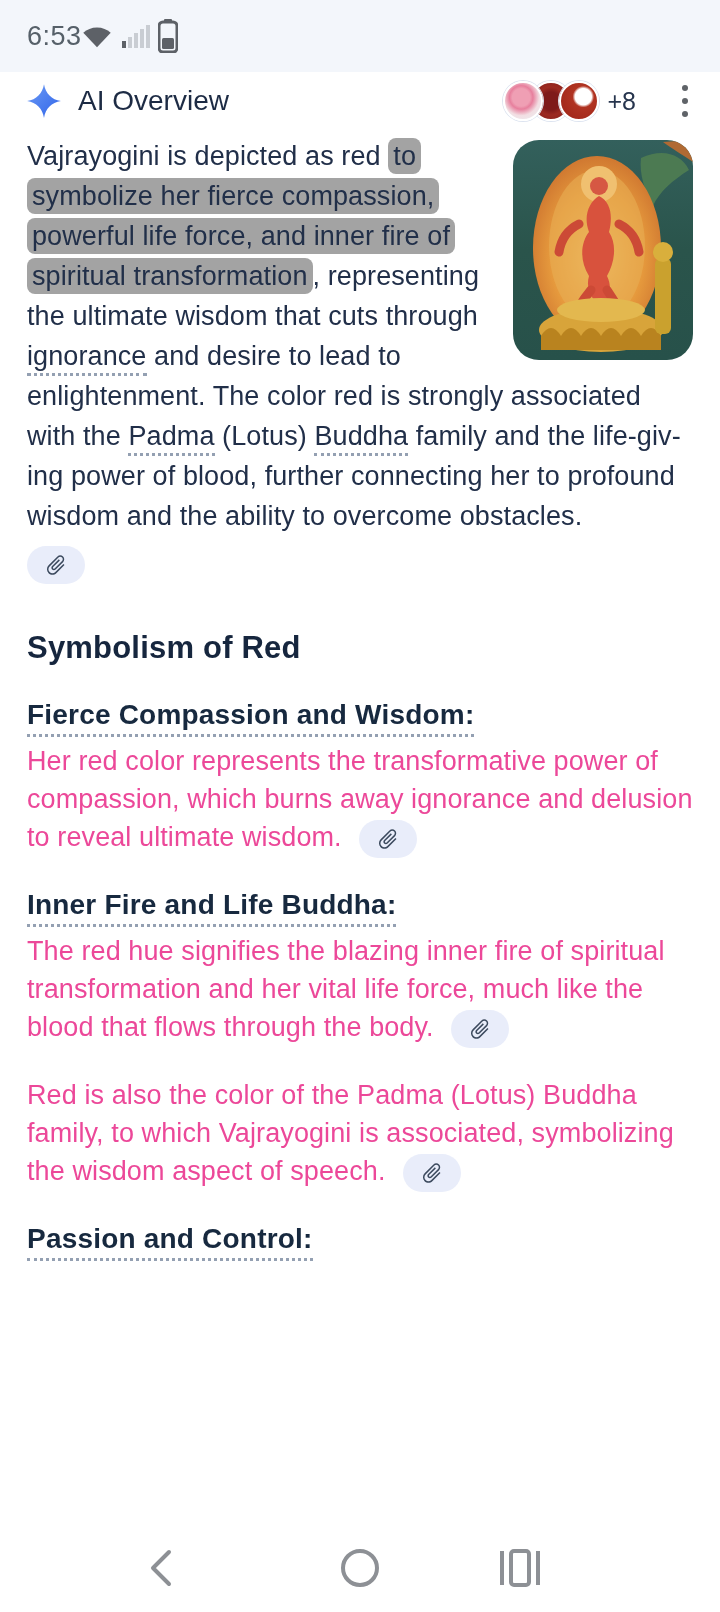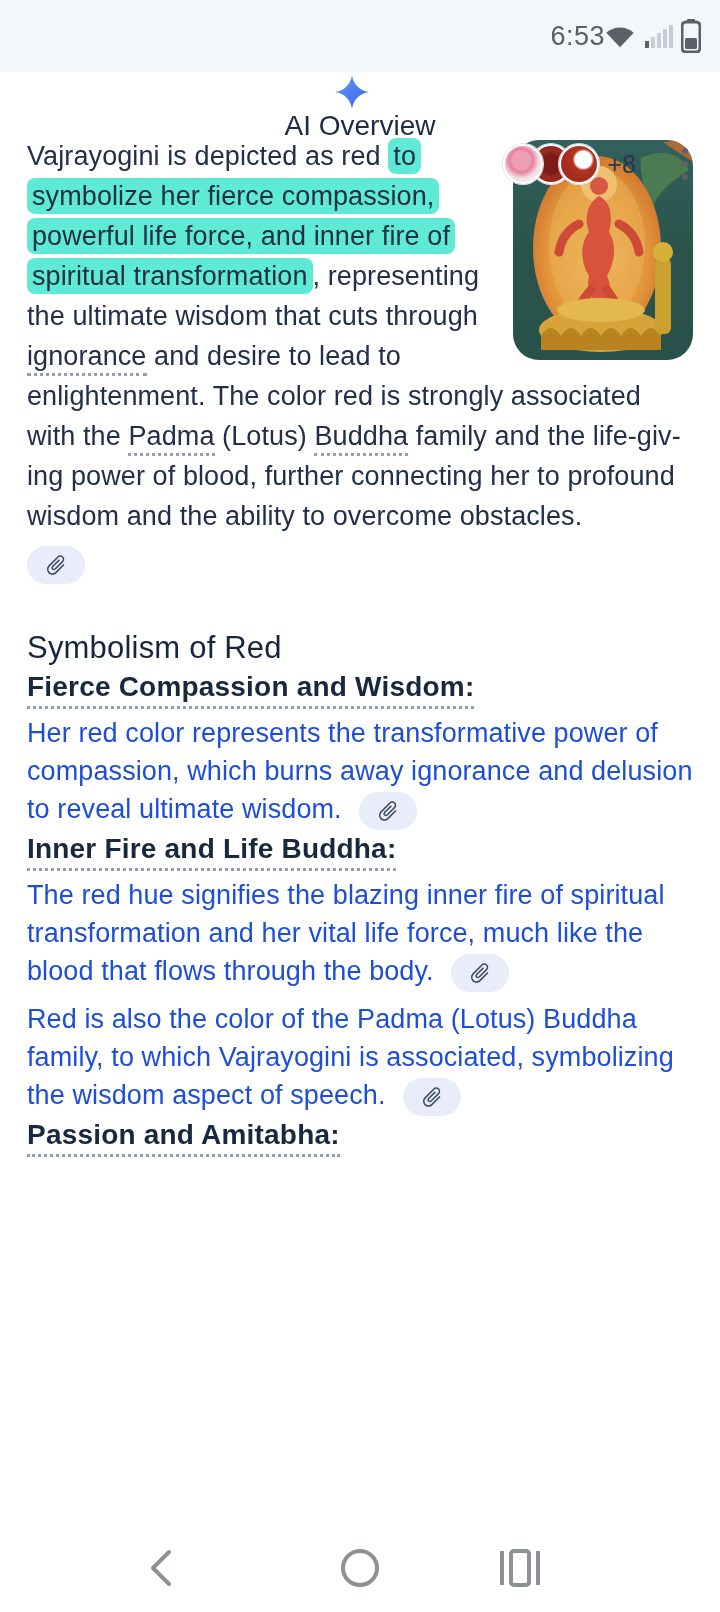--- a/index.html
+++ b/index.html
@@ -4,30 +4,30 @@
 <style>
   * { margin: 0; padding: 0; box-sizing: border-box; }
   html, body { width: 720px; }
   body { font-family: "Liberation Sans", sans-serif; background: #ffffff; }
 
   .screen { position: relative; width: 720px; height: 1612px; overflow: hidden; background: #ffffff; }
 
   
   .status-bar {
     height: 72px; background: #f3f6fb;
-    display: flex; align-items: center; justify-content: flex-end;
+    display: flex; align-items: center; justify-content: flex-start;
     padding: 0 19px 0 27px;
   }
   .status-time { font-size: 27px; color: #566069; letter-spacing: 0.5px; }
   .status-icons { display: flex; align-items: center; gap: 8px; }
 
   
   .header {
     display: flex; align-items: center;
-    padding: 0 26px; height: 54px; margin-top: 2px; flex-direction: column;
+    padding: 0 26px; height: 54px; margin-top: 2px;
   }
   .sparkle { width: 36px; height: 36px; display: inline-flex; margin-right: 16px; }
   .page-title { font-size: 28px; color: #1d2b44; }
   .header-right { margin-left: auto; display: flex; align-items: center; }
   .avatars { display: flex; align-items: center; }
   .avatar { width: 40px; height: 40px; border-radius: 50%; border: 2px solid #fff; box-shadow: 0 0 0 1px #dde4f0; }
   .av1 { background: radial-gradient(circle at 45% 40%, #ef9fb4 0 30%, #e77f9d 40%, #f2dfe3 62%, #e9eef2 100%); z-index: 3; }
   .av2 { background: radial-gradient(circle at 50% 50%, #7e1a1a 0 35%, #9c2a22 55%, #7e1d19 100%); margin-left: -12px; z-index: 1; }
   .av3 { background: radial-gradient(circle at 62% 38%, #ffffff 0 26%, #b03322 34%, #9c2317 100%); margin-left: -12px; z-index: 2; }
   .more-count { font-size: 25px; color: #27354e; margin-left: 8px; }
@@ -36,43 +36,43 @@
 
   
   .content { padding: 8px 27px 0 27px; }
 
   .intro-text { font-size: 27px; line-height: 40px; color: #212f49; letter-spacing: 0.1px; }
   .thumb {
     float: right; width: 180px; height: 220px; margin: 4px 0 2px 14px;
     border-radius: 26px; overflow: hidden; display: block;
   }
   .hl {
-    background: #5eead4; color: inherit;
+    background: #a3a3a3; color: inherit;
     padding: 3px 5px; border-radius: 8px;
     -webkit-box-decoration-break: clone; box-decoration-break: clone;
   }
   .dot-term { border-bottom: 3px dotted #94a0b2; padding-bottom: 2px; }
 
   .chip {
     display: inline-flex; align-items: center; justify-content: center;
     width: 58px; height: 38px; border: none; border-radius: 19px;
     background: #e9edfa; cursor: pointer; vertical-align: middle;
   }
   .chip-row { margin-top: 10px; }
   .body-chip { margin-left: 10px; }
 
-  .h2-title { font-size: 31px; line-height: 40px; font-weight: normal; color: #16263e; margin-top: 44px; letter-spacing: 0.2px; }
-
-  .section { }
+  .h2-title { font-size: 31px; line-height: 40px; font-weight: bold; color: #16263e; margin-top: 44px; letter-spacing: 0.2px; }
+
+  .section { margin-top: 28px; }
   .section h3 { font-size: 28px; line-height: 38px; display: inline-block; }
   .section h3 .h-underline {
     color: #17293f; font-weight: bold; letter-spacing: 0.2px;
     border-bottom: 3px dotted #94a0b2; padding-bottom: 4px; cursor: pointer;
   }
-  .section .sec-body { margin-top: 8px; font-size: 27px; line-height: 38px; color: #1d4ed8; letter-spacing: 0.1px; }
+  .section .sec-body { margin-top: 8px; font-size: 27px; line-height: 38px; color: #ec4899; letter-spacing: 0.1px; }
 
   
   .nav-bar {
     position: absolute; left: 0; bottom: 0; width: 720px; height: 90px;
     background: #ffffff; display: flex; align-items: center;
   }
   .nav-btn { position: absolute; top: 22px; width: 48px; height: 48px; display: flex; align-items: center; justify-content: center; cursor: pointer; }
   .nav-back { left: 136px; }
   .nav-home { left: 336px; }
   .nav-recents { left: 496px; }
@@ -203,21 +203,21 @@
       <p class="sec-body"><span>Red is also the color of the Padma (Lotus) Buddha family, to which Vajrayogini is associated, symbolizing the wisdom aspect of speech.</span>
         <button class="chip body-chip">
           <svg width="24" height="24" viewBox="0 0 24 24" style="transform: rotate(45deg);">
             <path d="M16.5 6 L16.5 17.5 C16.5 19.71 14.71 21.5 12.5 21.5 C10.29 21.5 8.5 19.71 8.5 17.5 L8.5 5 C8.5 3.62 9.62 2.5 11 2.5 C12.38 2.5 13.5 3.62 13.5 5 L13.5 15.5 C13.5 16.05 13.05 16.5 12.5 16.5 C11.95 16.5 11.5 16.05 11.5 15.5 L11.5 6 L10 6 L10 15.5 C10 16.88 11.12 18 12.5 18 C13.88 18 15 16.88 15 15.5 L15 5 C15 2.79 13.21 1 11 1 C8.79 1 7 2.79 7 5 L7 17.5 C7 20.54 9.46 23 12.5 23 C15.54 23 18 20.54 18 17.5 L18 6 Z" fill="#3c4a5e"></path>
           </svg>
         </button>
       </p>
     </div>
 
     <div class="section">
-      <h3><span class="h-underline">Passion and Amitabha:</span></h3>
+      <h3><span class="h-underline">Passion and Control:</span></h3>
     </div>
 
   </div>
 
   <div class="nav-bar">
     <span class="nav-btn nav-back">
       <svg width="26" height="40" viewBox="0 0 26 40">
         <path d="M22 4 L6 20 L22 36" fill="none" stroke="#8d9095" stroke-width="4" stroke-linecap="round" stroke-linejoin="round"></path>
       </svg>
     </span>

